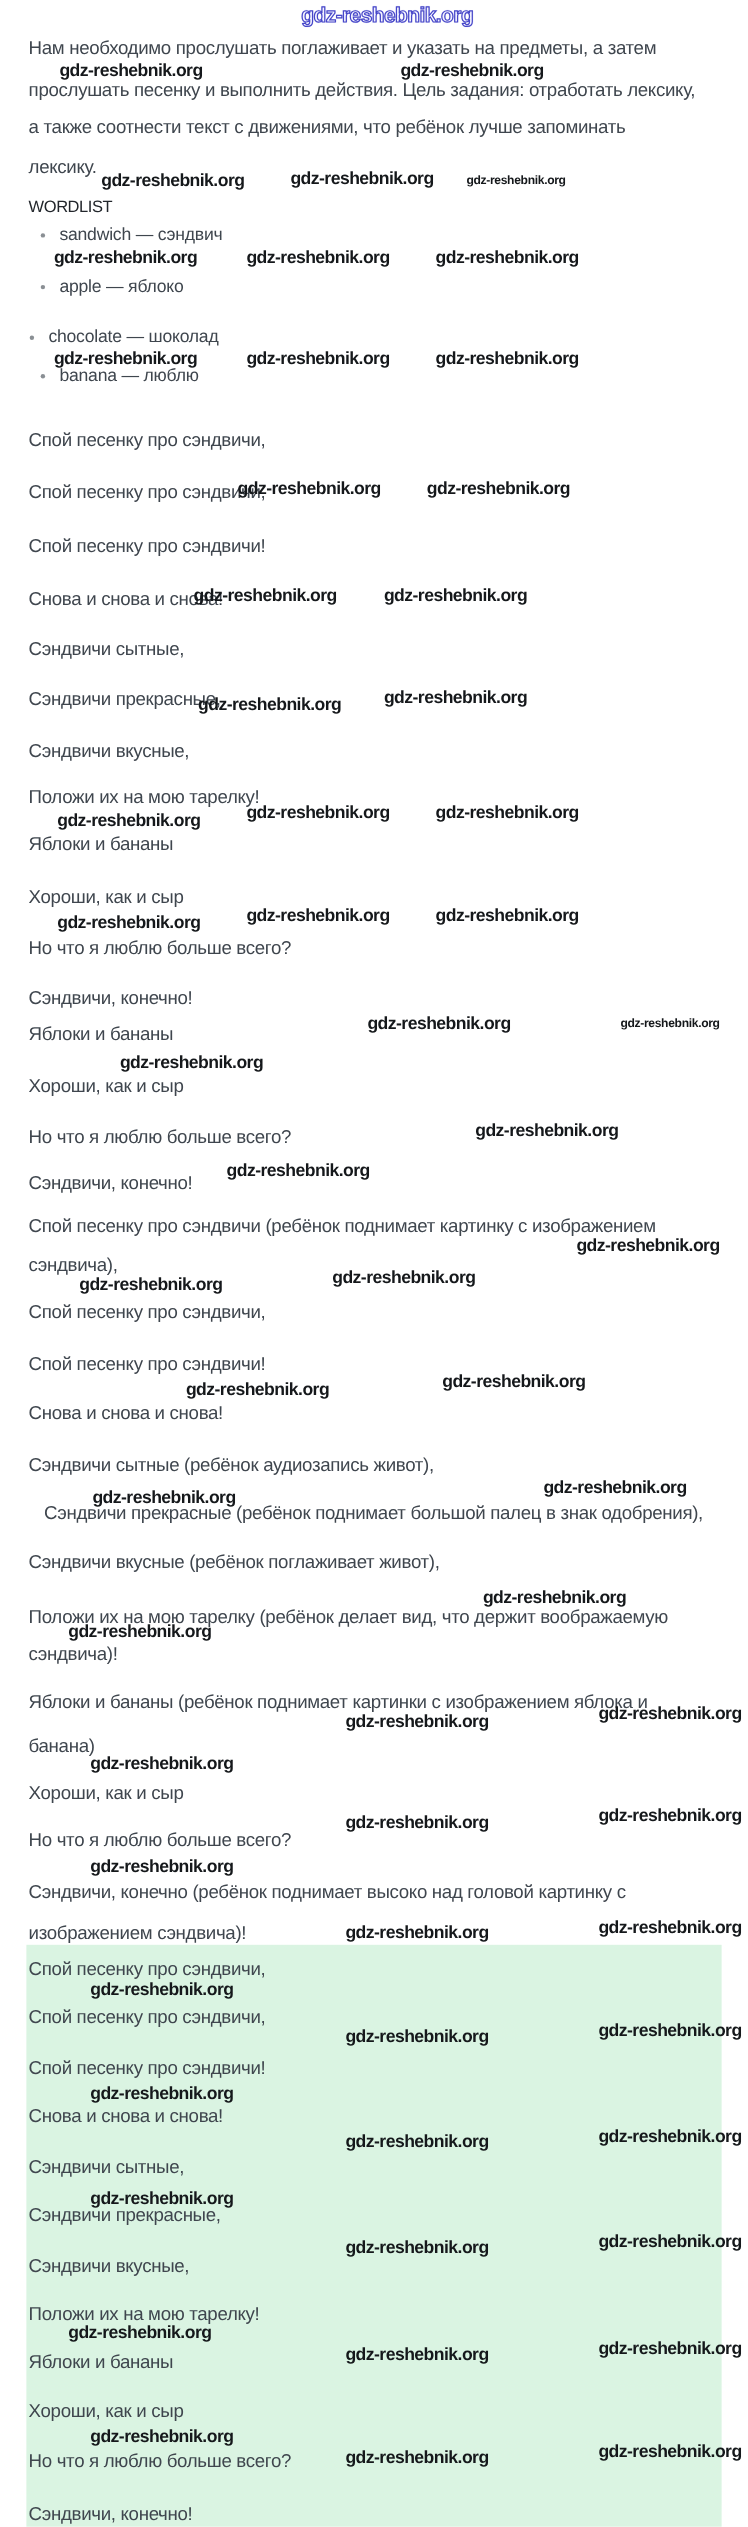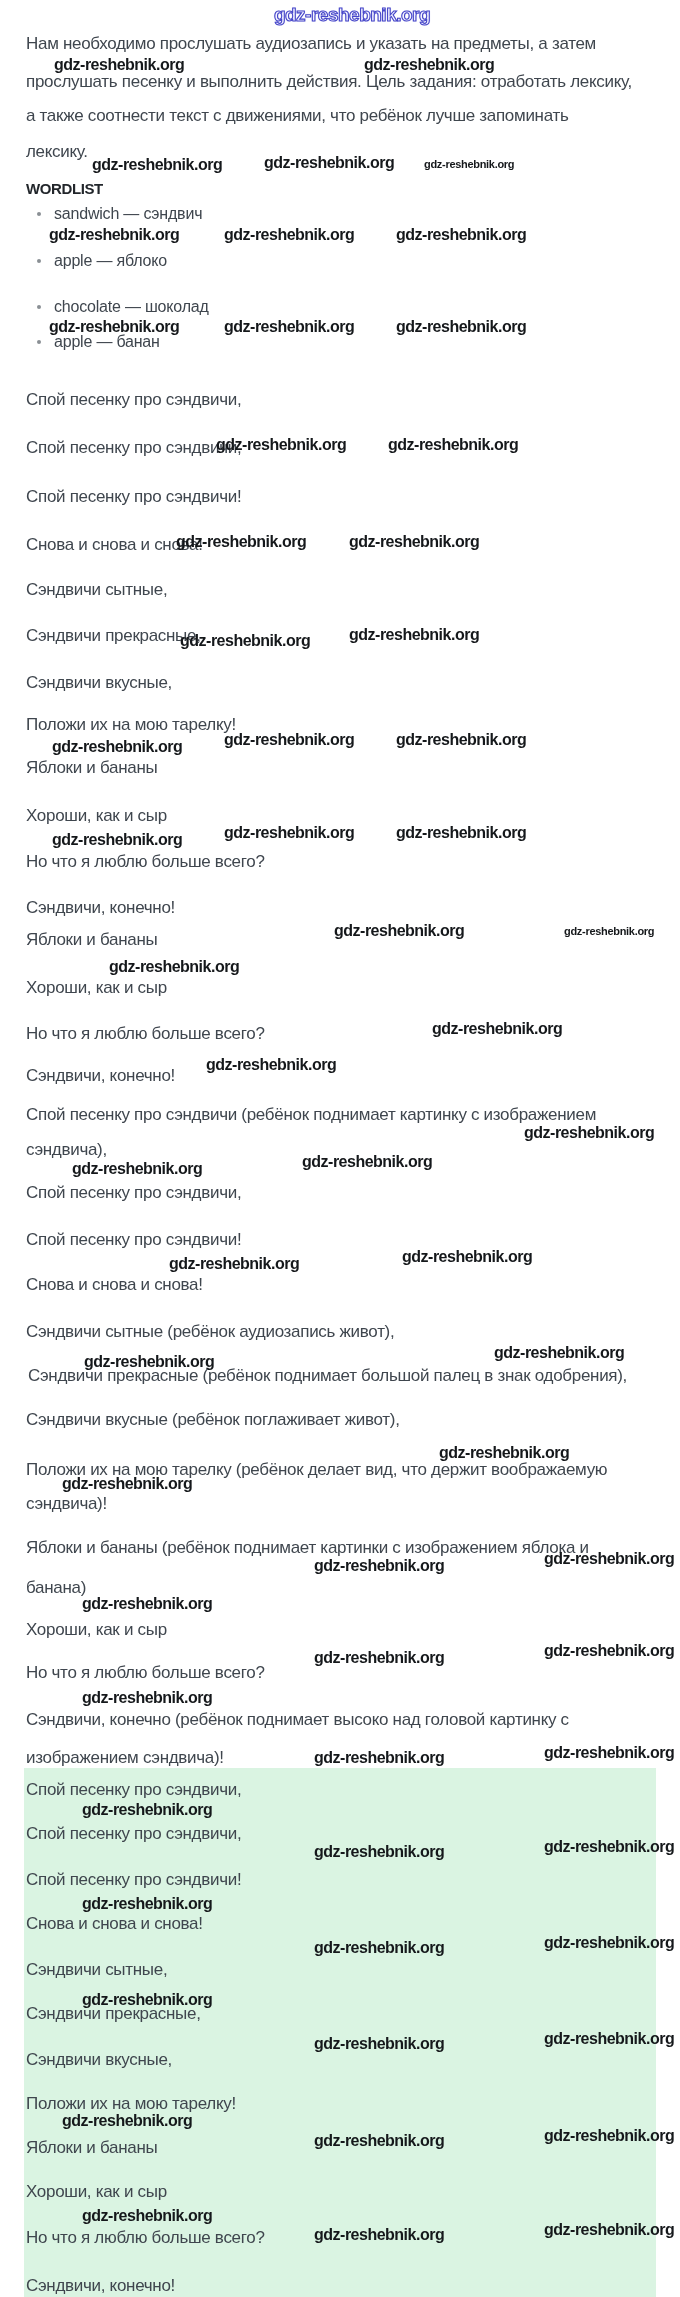--- a/index.html
+++ b/index.html
@@ -18,21 +18,21 @@
   }
   .highlight{
     position:absolute;left:0;top:1768px;width:632px;height:529px;
     background:var(--highlight);
   }
   .line{position:absolute;white-space:nowrap;line-height:1.15;}
   .body{
     font-size:17px;color:var(--text);letter-spacing:-0.3px;
   }
   .heading{
-    font-size:15px;font-weight:700;color:#22262b;letter-spacing:-0.4px;
+    font-size:15px;font-weight:400;color:#22262b;letter-spacing:-0.4px;
   }
   .bullet{
     font-size:16px;color:var(--text);letter-spacing:-0.2px;
   }
   .bullet::before{
     content:"";position:absolute;left:-17px;top:7px;width:4px;height:4px;
     border-radius:50%;background:var(--bullet);
   }
   .wm{
     font-size:16px;font-weight:700;color:var(--wm);letter-spacing:-0.5px;
@@ -41,40 +41,40 @@
     font-size:11px;font-weight:700;color:var(--wm);letter-spacing:-0.3px;
   }
 </style>
 </head>
 <body style="--text: #3f464e; --wm: #15181b; --highlight: #daf4e2; --blue-wm: #4747c9; --bullet: #8a8f94;">
 
 <div class="page">
   <div class="highlight"></div>
   <div class="top-watermark">gdz-reshebnik.org</div>
   <div id="lines">
-      <div class="line body" style="left: 2px; top: 34px;">Нам необходимо прослушать аудиозапись и указать на предметы, а затем</div>
+      <div class="line body" style="left: 2px; top: 34px;">Нам необходимо прослушать поглаживает и указать на предметы, а затем</div>
       <div class="line wm" style="left: 30px; top: 56px;">gdz-reshebnik.org</div>
       <div class="line wm" style="left: 340px; top: 56px;">gdz-reshebnik.org</div>
       <div class="line body" style="left: 2px; top: 72px;">прослушать песенку и выполнить действия. Цель задания: отработать лексику,</div>
       <div class="line body" style="left: 2px; top: 106px;">а также соотнести текст с движениями, что ребёнок лучше запоминать</div>
       <div class="line body" style="left: 2px; top: 142px;">лексику.</div>
       <div class="line wm" style="left: 68px; top: 156px;">gdz-reshebnik.org</div>
       <div class="line wm" style="left: 240px; top: 154px;">gdz-reshebnik.org</div>
       <div class="line wm-sm" style="left: 400px; top: 158px;">gdz-reshebnik.org</div>
       <div class="line heading" style="left: 2px; top: 180px;">WORDLIST</div>
       <div class="line bullet" style="left: 30px; top: 205px;">sandwich — сэндвич</div>
       <div class="line wm" style="left: 25px; top: 226px;">gdz-reshebnik.org</div>
       <div class="line wm" style="left: 200px; top: 226px;">gdz-reshebnik.org</div>
       <div class="line wm" style="left: 372px; top: 226px;">gdz-reshebnik.org</div>
       <div class="line bullet" style="left: 30px; top: 252px;">apple — яблоко</div>
-      <div class="line bullet" style="left: 30px; top: 298px;">chocolate — шоколад</div>
+      <div class="line bullet" style="left: 20px; top: 298px;">chocolate — шоколад</div>
       <div class="line wm" style="left: 25px; top: 318px;">gdz-reshebnik.org</div>
       <div class="line wm" style="left: 200px; top: 318px;">gdz-reshebnik.org</div>
       <div class="line wm" style="left: 372px; top: 318px;">gdz-reshebnik.org</div>
-      <div class="line bullet" style="left: 30px; top: 333px;">apple — банан</div>
+      <div class="line bullet" style="left: 30px; top: 333px;">banana — люблю</div>
       <div class="line body" style="left: 2px; top: 390px;">Спой песенку про сэндвичи,</div>
       <div class="line body" style="left: 2px; top: 438px;">Спой песенку про сэндвичи,</div>
       <div class="line wm" style="left: 192px; top: 436px;">gdz-reshebnik.org</div>
       <div class="line wm" style="left: 364px; top: 436px;">gdz-reshebnik.org</div>
       <div class="line body" style="left: 2px; top: 487px;">Спой песенку про сэндвичи!</div>
       <div class="line body" style="left: 2px; top: 535px;">Снова и снова и снова!</div>
       <div class="line wm" style="left: 152px; top: 533px;">gdz-reshebnik.org</div>
       <div class="line wm" style="left: 325px; top: 533px;">gdz-reshebnik.org</div>
       <div class="line body" style="left: 2px; top: 580px;">Сэндвичи сытные,</div>
       <div class="line body" style="left: 2px; top: 626px;">Сэндвичи прекрасные,</div>
@@ -107,21 +107,21 @@
       <div class="line wm" style="left: 48px; top: 1160px;">gdz-reshebnik.org</div>
       <div class="line wm" style="left: 278px; top: 1153px;">gdz-reshebnik.org</div>
       <div class="line body" style="left: 2px; top: 1183px;">Спой песенку про сэндвичи,</div>
       <div class="line body" style="left: 2px; top: 1230px;">Спой песенку про сэндвичи!</div>
       <div class="line wm" style="left: 145px; top: 1255px;">gdz-reshebnik.org</div>
       <div class="line wm" style="left: 378px; top: 1248px;">gdz-reshebnik.org</div>
       <div class="line body" style="left: 2px; top: 1275px;">Снова и снова и снова!</div>
       <div class="line body" style="left: 2px; top: 1322px;">Сэндвичи сытные (ребёнок аудиозапись живот),</div>
       <div class="line wm" style="left: 470px; top: 1344px;">gdz-reshebnik.org</div>
       <div class="line wm" style="left: 60px; top: 1353px;">gdz-reshebnik.org</div>
-      <div class="line body" style="left: 4px; top: 1366px;">Сэндвичи прекрасные (ребёнок поднимает большой палец в знак одобрения),</div>
+      <div class="line body" style="left: 16px; top: 1366px;">Сэндвичи прекрасные (ребёнок поднимает большой палец в знак одобрения),</div>
       <div class="line body" style="left: 2px; top: 1410px;">Сэндвичи вкусные (ребёнок поглаживает живот),</div>
       <div class="line wm" style="left: 415px; top: 1444px;">gdz-reshebnik.org</div>
       <div class="line body" style="left: 2px; top: 1460px;">Положи их на мою тарелку (ребёнок делает вид, что держит воображаемую</div>
       <div class="line wm" style="left: 38px; top: 1475px;">gdz-reshebnik.org</div>
       <div class="line body" style="left: 2px; top: 1494px;">сэндвича)!</div>
       <div class="line body" style="left: 2px; top: 1538px;">Яблоки и бананы (ребёнок поднимает картинки с изображением яблока и</div>
       <div class="line wm" style="left: 290px; top: 1557px;">gdz-reshebnik.org</div>
       <div class="line wm" style="left: 520px; top: 1550px;">gdz-reshebnik.org</div>
       <div class="line body" style="left: 2px; top: 1578px;">банана)</div>
       <div class="line wm" style="left: 58px; top: 1595px;">gdz-reshebnik.org</div>

